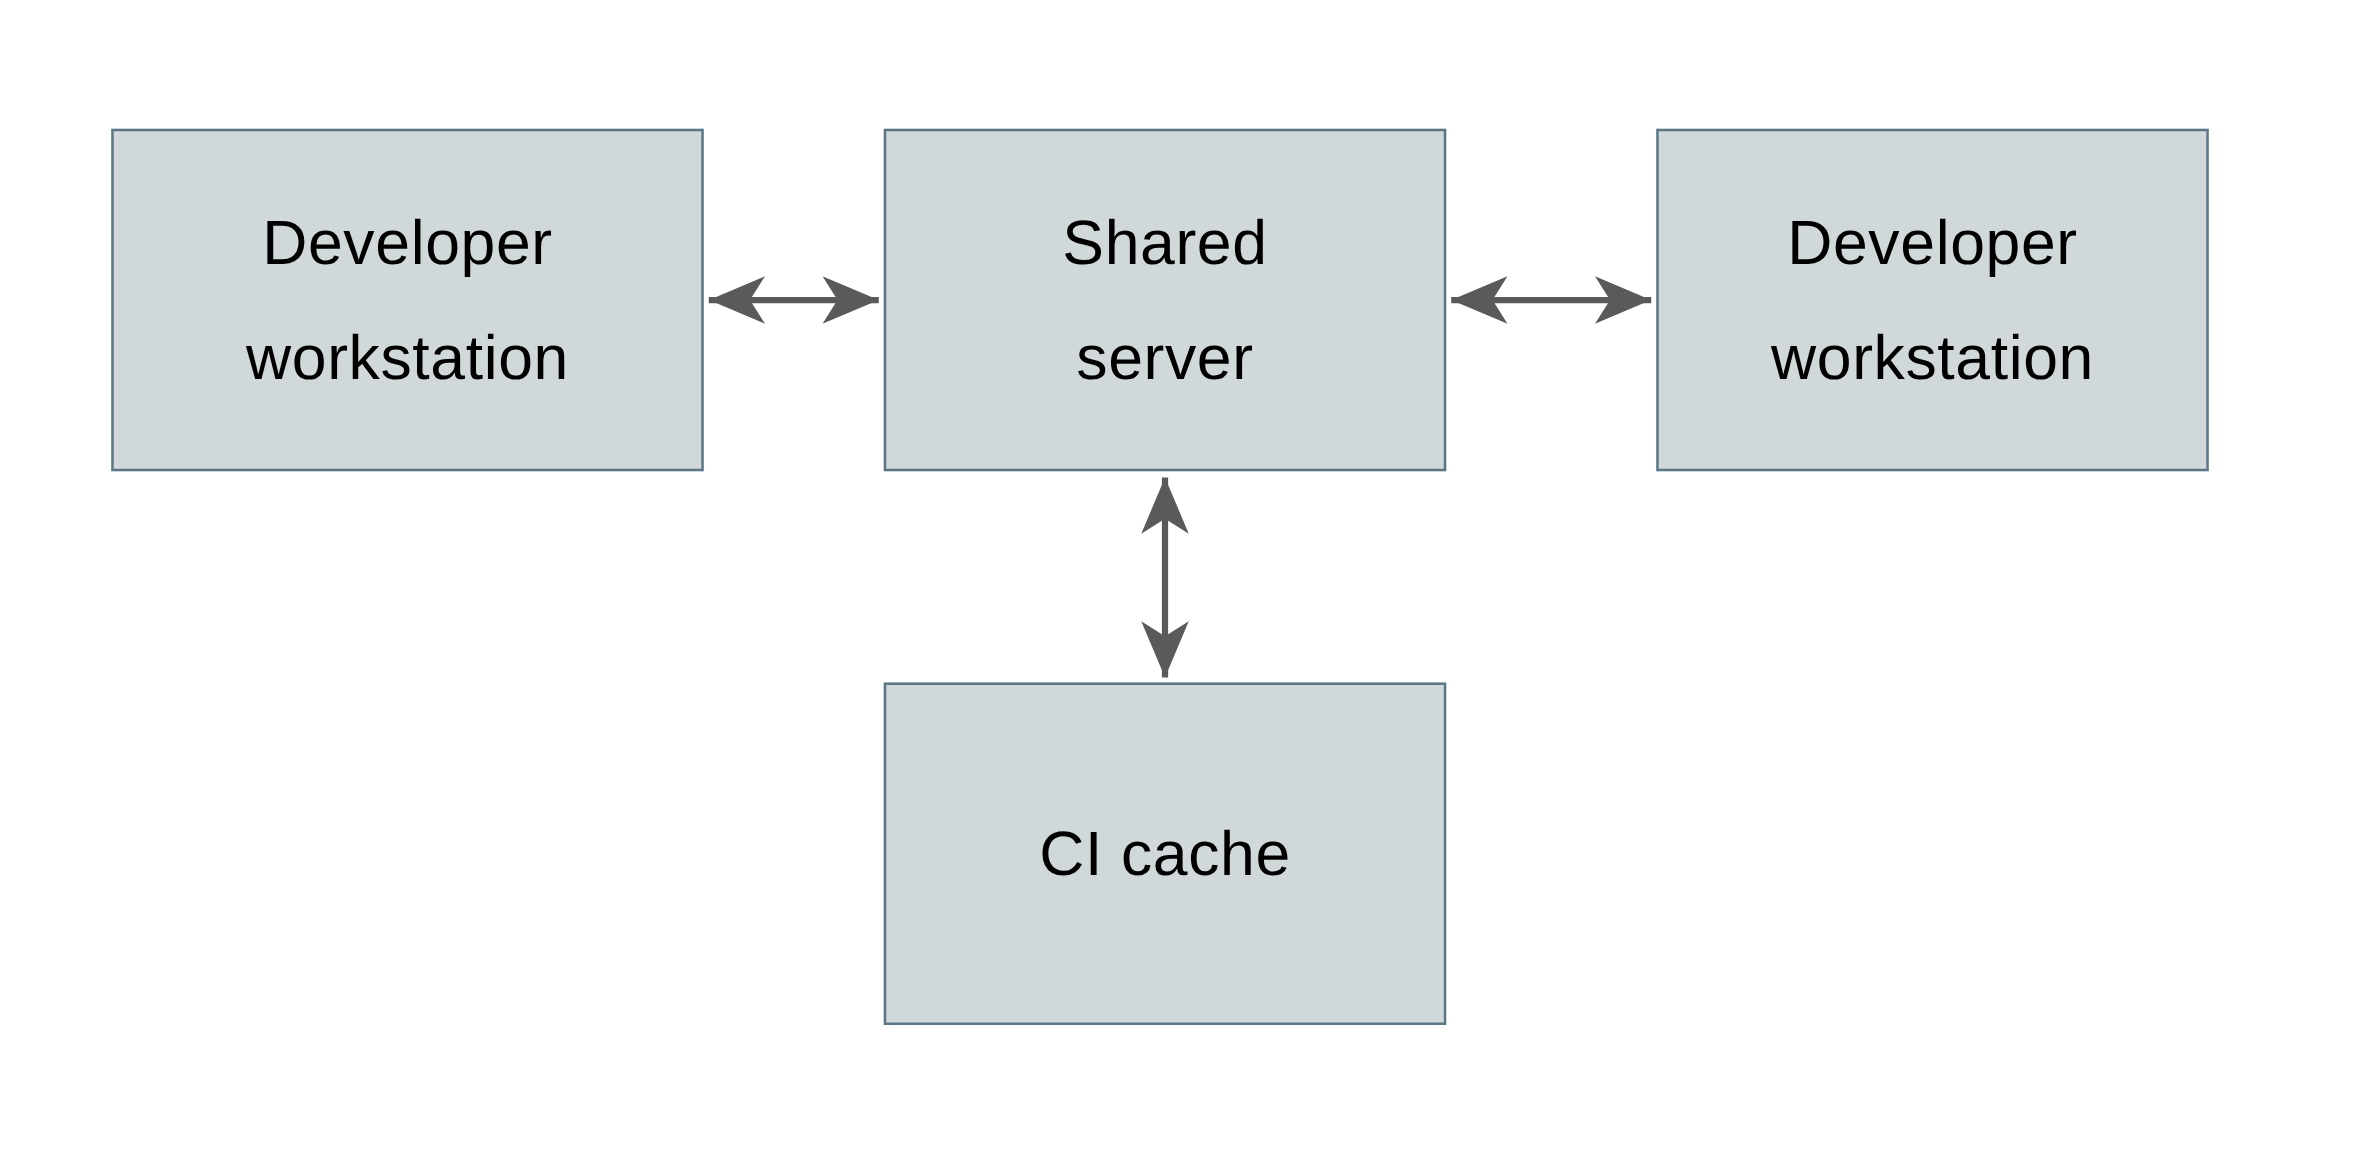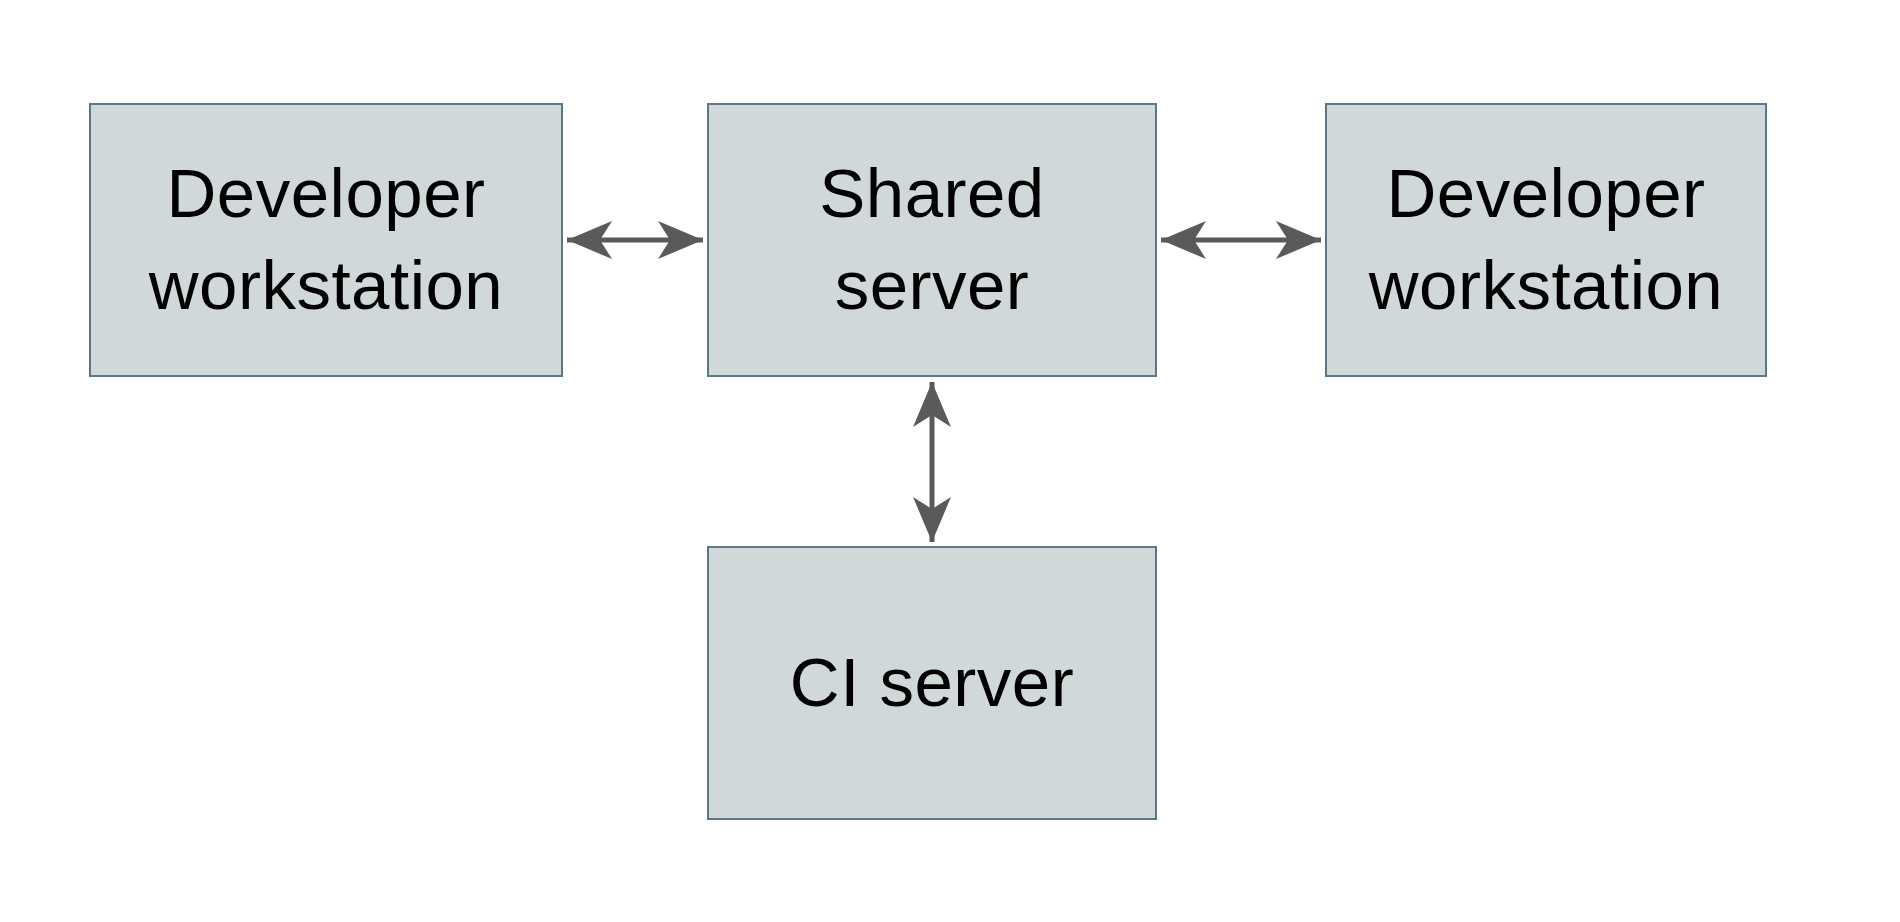--- a/index.html
+++ b/index.html
@@ -22,21 +22,21 @@
   .arrowhead-fill{fill:var(--arrow);}
   .node{
     position:absolute;
     background:var(--node-fill);
     border:2px solid var(--node-border);
     box-sizing:border-box;
     display:flex;align-items:center;justify-content:center;
     text-align:center;
   }
   .node .label{
-    font-size:69px;
+    font-size:50px;
     line-height:92px;
     color:var(--text);
     white-space:pre-line;
     letter-spacing:0.5px;
   }
   #node-dev-left  {left:89px;  top:103px; width:474px; height:274px;}
   #node-cache     {left:707px; top:103px; width:450px; height:274px;}
   #node-dev-right {left:1325px;top:103px; width:442px; height:274px;}
   #node-ci        {left:707px; top:546px; width:450px; height:274px;}
 </style>
@@ -65,16 +65,16 @@
     <span class="label">Shared
 server</span>
   </div>
 
   <div class="node" id="node-dev-right">
     <span class="label">Developer
 workstation</span>
   </div>
 
   <div class="node" id="node-ci">
-    <span class="label">CI server</span>
+    <span class="label">CI cache</span>
   </div>
 
 </div>
 
 </body></html>

